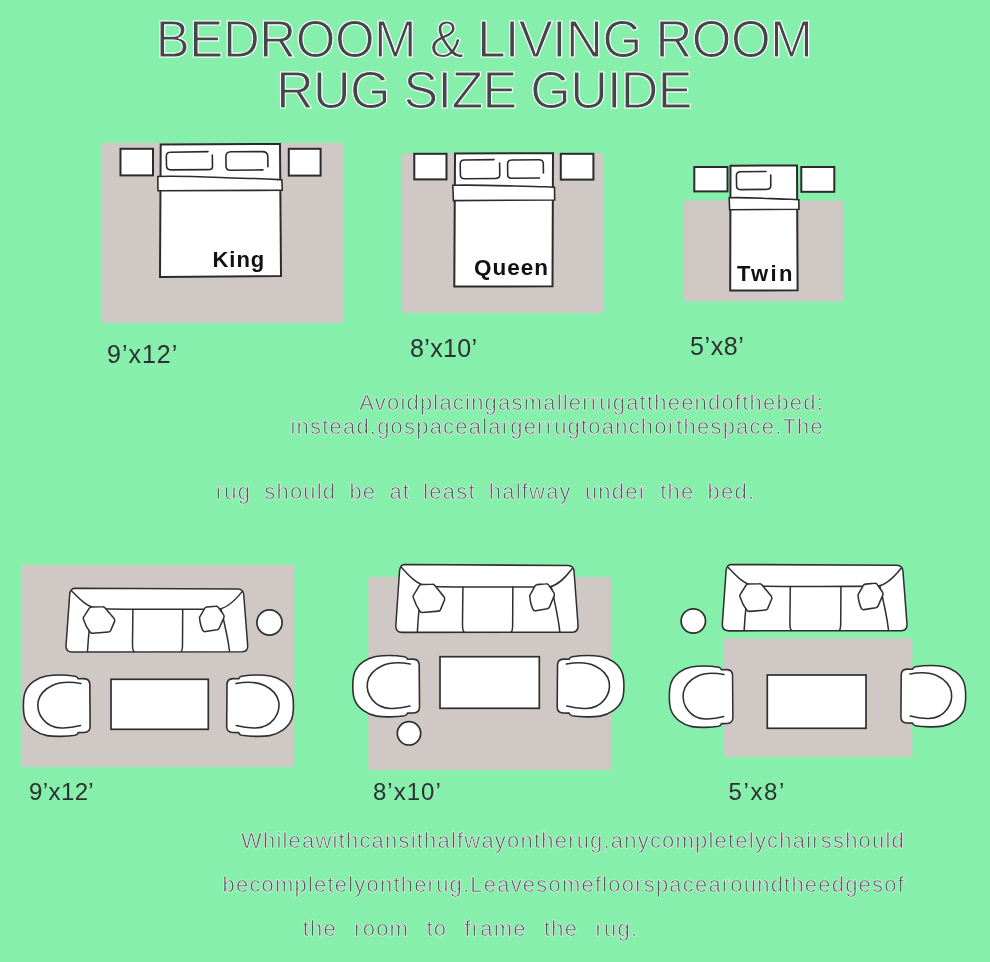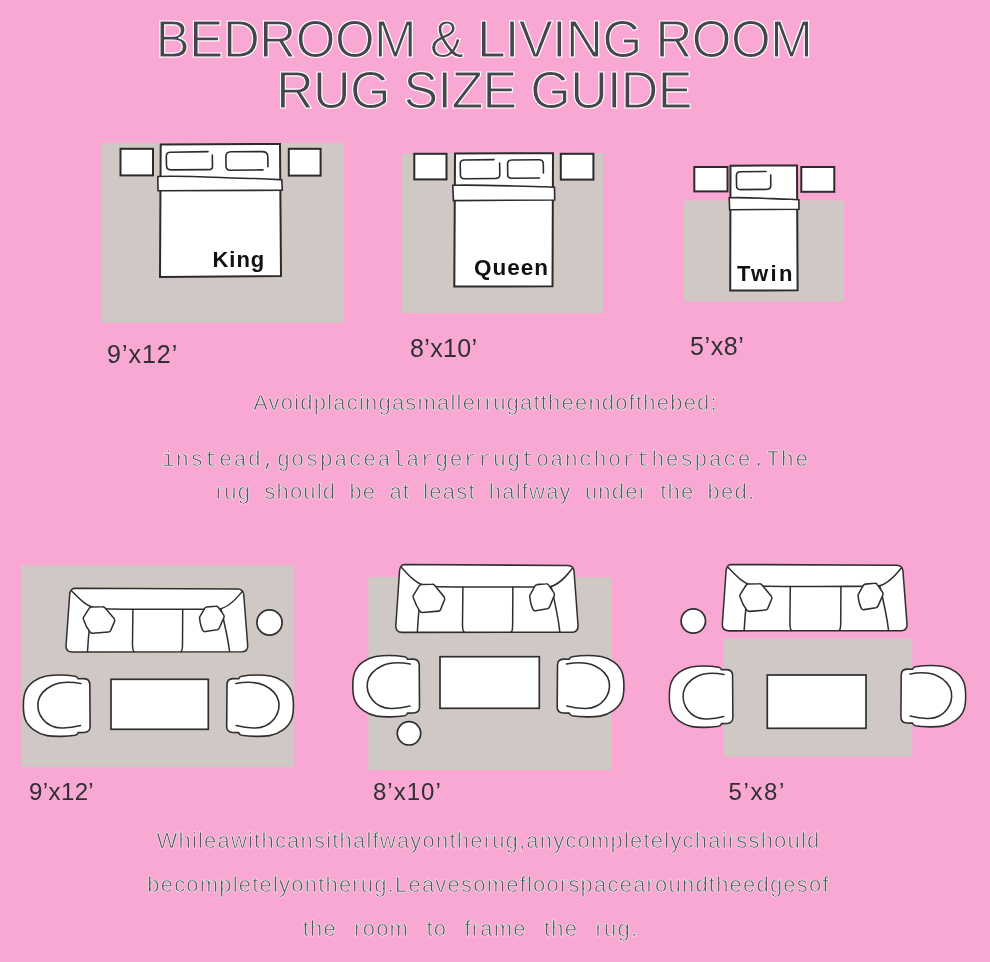--- a/index.html
+++ b/index.html
@@ -1,19 +1,19 @@
 <!DOCTYPE html>
 <html><head>
 <meta charset="utf-8">
 <style>
 html,body{margin:0;padding:0;background:#ffffff;}
-#page{position:relative;width:990px;height:962px;background:#f9a8d4;font-family:"Liberation Sans",sans-serif;overflow:hidden;}
+#page{position:relative;width:990px;height:962px;background:#86efac;font-family:"Liberation Sans",sans-serif;overflow:hidden;}
 .title{position:absolute;color:#45464b;white-space:nowrap;line-height:1;-webkit-text-stroke:1.1px #ffffff;}
 .lbl{position:absolute;color:#2f3033;white-space:nowrap;letter-spacing:1px;line-height:1;text-align:right;}
-.jline{position:absolute;display:flex;justify-content:center;font-size:22px;letter-spacing:1.2px;color:#55575c;white-space:nowrap;line-height:1;-webkit-text-stroke:0.5px #ffffff;}
+.jline{position:absolute;display:flex;justify-content:flex-end;font-size:22px;letter-spacing:1.2px;color:#55575c;white-space:nowrap;line-height:1;-webkit-text-stroke:0.5px #ffffff;}
 .cline{position:absolute;text-align:center;font-size:22px;letter-spacing:1.2px;color:#55575c;white-space:nowrap;line-height:1;-webkit-text-stroke:0.5px #ffffff;}
 svg{position:absolute;left:0;top:0;}
 </style>
 </head>
 <body>
 <div id="page">
 
 <div class="title" style="left:84px;top:14.2px;width:800px;text-align:center;font-size:51px;letter-spacing:-0.45px;">BEDROOM &amp; LIVING ROOM</div>
 
 <div class="title" style="left:84px;top:63.7px;width:800px;text-align:center;font-size:52px;letter-spacing:-0.65px;">RUG SIZE GUIDE</div>
@@ -151,21 +151,21 @@
       <span>smaller</span>
       <span>rug</span>
       <span>at</span>
       <span>the</span>
       <span>end</span>
       <span>of</span>
       <span>the</span>
       <span>bed;</span>
     </div>
 
-<div class="jline" style="left:147px;top:450px;width:677px;font-family:Liberation Mono, monospace;">
+<div class="jline" style="left:147px;top:416px;width:677px;">
       <span>instead,</span>
       <span>go</span>
       <span>space</span>
       <span>a</span>
       <span>larger</span>
       <span>rug</span>
       <span>to</span>
       <span>anchor</span>
       <span>the</span>
       <span>space.</span>

